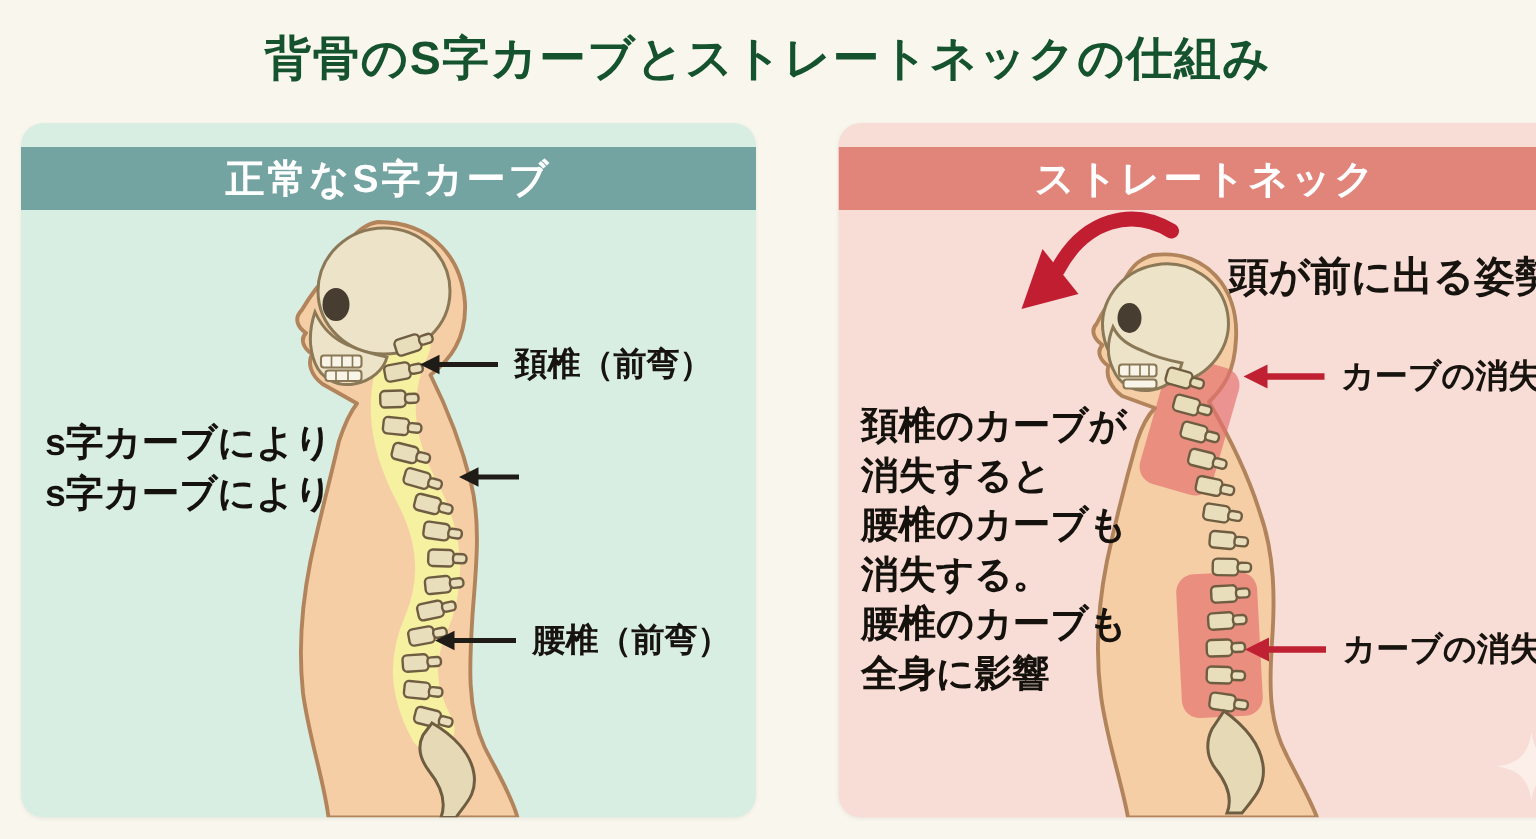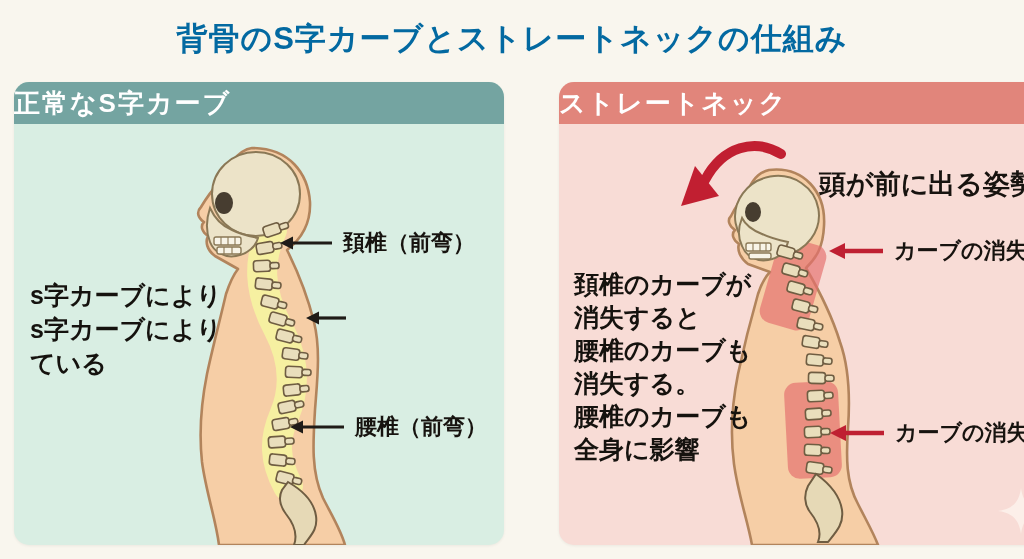--- a/index.html
+++ b/index.html
@@ -10,33 +10,33 @@
   }
   *{margin:0;padding:0;box-sizing:border-box;}
   html,body{width:1024px;height:559px;overflow:hidden;}
   body{
     background:#f9f6ee;
     font-family:"Liberation Sans","DejaVu Sans",sans-serif;
     position:relative;
   }
   .page-title{
     position:absolute;top:18px;left:0;width:100%;
-    text-align:center;font-size:31px;font-weight:900;color:#0369a1;
+    text-align:center;font-size:31px;font-weight:900;color:#14532d;
     letter-spacing:1px;
   }
   .panel{
     position:absolute;top:82px;width:490px;height:463px;
     border-radius:15px;overflow:hidden;
     box-shadow:0 1px 3px rgba(0,0,0,.06);
   }
   .panel.left{left:14px;background:var(--left-panel-bg,#d9eee3);}
   .panel.right{left:520px;background:var(--right-panel-bg,#f8dcd6);margin-left:39px;}
   .panel-header{
-    position:absolute;top:0;left:0;width:100%;height:42px;
-    display:flex;align-items:center;justify-content:flex-start;
+    position:absolute;top:16px;left:0;width:100%;height:42px;
+    display:flex;align-items:center;justify-content:center;
     font-size:26px;font-weight:800;color:#ffffff;letter-spacing:2px;
   }
   .panel.left .panel-header{background:var(--left-header-bg,#74a4a1);}
   .panel.right .panel-header{background:var(--right-header-bg,#e1857b);}
   .figure{position:absolute;z-index:1;}
   .fig-left{left:130px;top:60px;width:320px;height:403px;}
   .fig-right{left:115px;top:62px;width:330px;height:401px;}
   .desc{
     position:absolute;z-index:3;font-weight:800;color:#15120e;
     font-size:25px;line-height:34px;white-space:nowrap;
@@ -162,21 +162,20 @@
         </g>
     </g>
 
     <path class="tail" d="M144 340 C158 348 170 360 172 374 C174 388 166 394 160 403 L150 403
       C154 392 150 382 142 372 C136 364 134 356 138 348 Z"></path>
   </svg>
 
   <div class="desc desc-left">
     <div>s字カーブにより</div>
     <div>s字カーブにより</div>
-    <div>ている</div>
   </div>
 
   <div class="label-row" style="left:266px;top:146px;">
     <svg class="blk-arrow" width="54" height="16" viewBox="0 0 54 16">
       <line x1="52" y1="8" x2="12" y2="8"></line>
         <polygon points="13,1.5 0,8 13,14.5"></polygon>
     </svg>
     <span>頚椎（前弯）</span>
   </div>
   <div class="label-row" style="left:292px;top:228px;">

